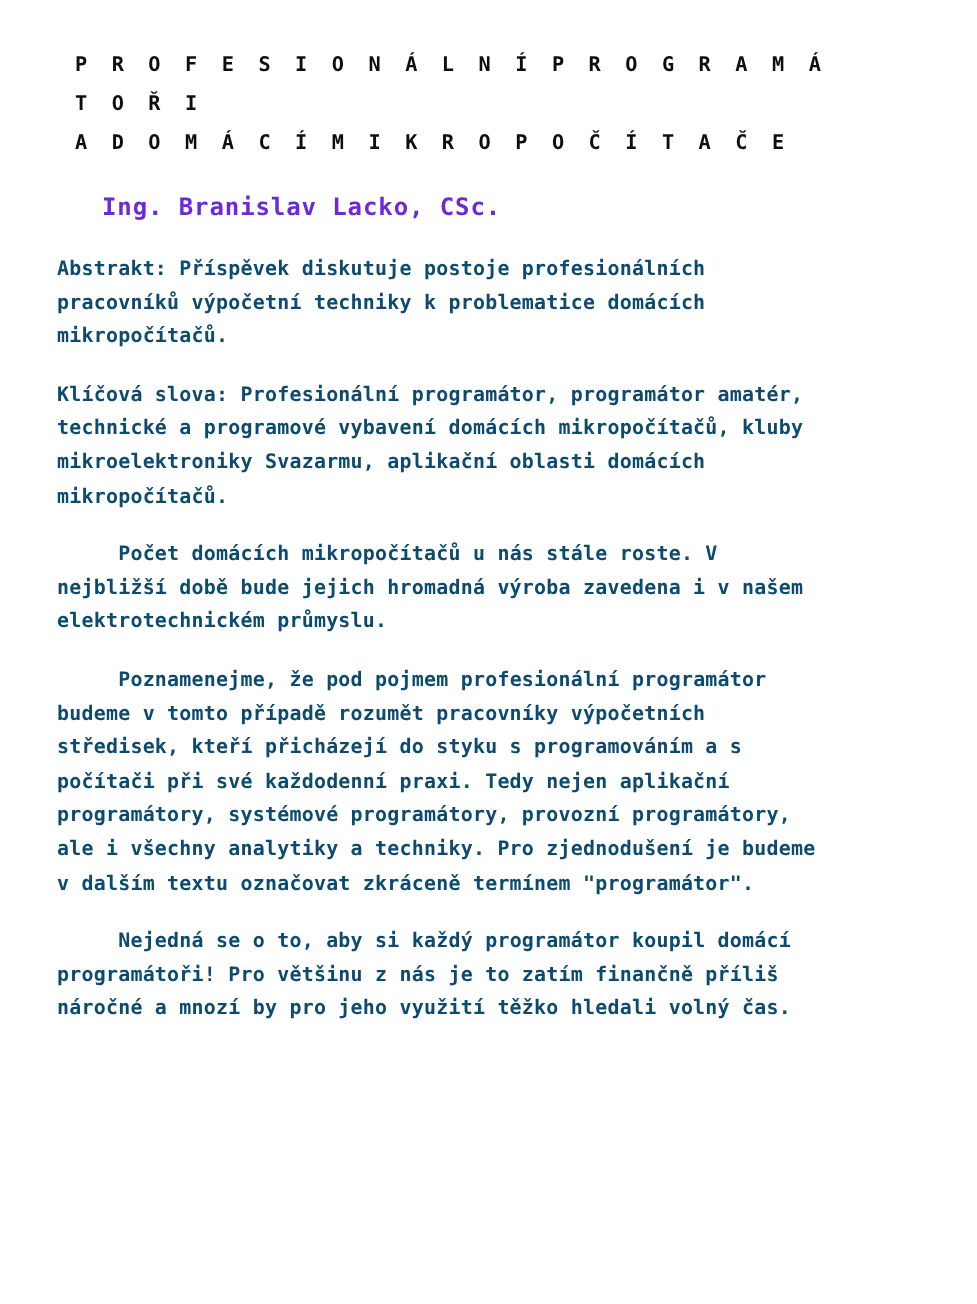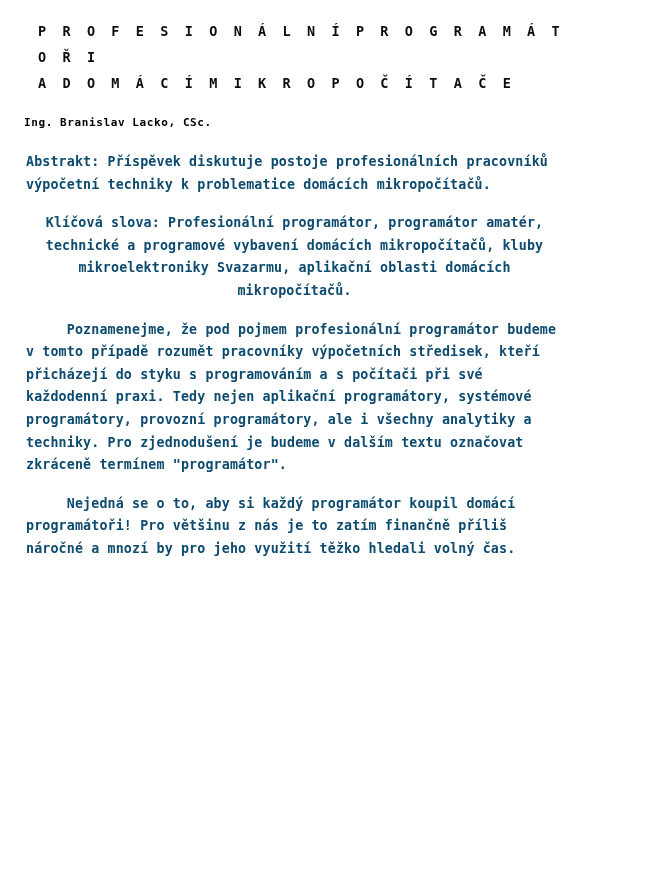--- a/index.html
+++ b/index.html
@@ -13,56 +13,56 @@
     font-family: "DejaVu Sans Mono", "Liberation Mono", monospace;
     color: #111111;
     position: relative;
     overflow: hidden;
   }
   .page {
     position: absolute;
     left: 0; top: 0;
     width: 585px;
     height: 869px;
-    padding: 4px;
+    padding: 16px;
     box-sizing: border-box;
   }
   .title-block {
     margin-top: 14px;
     margin-left: 34px;
     letter-spacing: 4.1px;
     font-size: 13.5px;
     font-weight: bold;
     line-height: 26px;
     color: #0d0d0d;
   }
   .title-line-2 {
     margin-left: 0px;
   }
   .author {
     margin-top: 20px;
-    margin-left: 20px;
-    font-size: 11px;
+    margin-left: 52px;
+    font-size: 16px;
     font-weight: bold;
     letter-spacing: 0.6px;
-    color: #000000;
+    color: #6d28d9;
   }
   .para {
     margin-left: 22px;
     margin-right: 18px;
     font-size: 13.3px;
     font-weight: bold;
     line-height: 22.6px;
     letter-spacing: 0.15px;
     color: #0c4a6e;
     text-align: left;
     white-space: pre-wrap;
   }
   .abstract { margin-top: 22px; }
-  .keywords { margin-top: 16px; text-align: center; }
+  .keywords { margin-top: 16px; }
   .body-para { margin-top: 16px; }
   
   .para, .author, .title-block {
     text-rendering: optimizeLegibility;
   }
 </style>
 </head>
 <body>
 
 <div class="page">
@@ -71,16 +71,17 @@
     <div>P R O F E S I O N Á L N Í   P R O G R A M Á T O Ř I</div>
     <div class="title-line-2">A   D O M Á C Í   M I K R O P O Č Í T A Č E</div>
   </div>
 
   <div class="author">Ing. Branislav Lacko, CSc.</div>
 
   <div class="para abstract">Abstrakt: Příspěvek diskutuje postoje profesionálních pracovníků výpočetní techniky k problematice domácích mikropočítačů.</div>
 
   <div class="para keywords">Klíčová slova: Profesionální programátor, programátor amatér, technické a programové vybavení domácích mikropočítačů, kluby mikroelektroniky Svazarmu, aplikační oblasti domácích mikropočítačů.</div>
 
+  <div class="para body-para">     Počet domácích mikropočítačů u nás stále roste. V nejbližší době bude jejich hromadná výroba zavedena i v našem elektrotechnickém průmyslu.</div>
   <div class="para body-para">     Poznamenejme, že pod pojmem profesionální programátor budeme v tomto případě rozumět pracovníky výpočetních středisek, kteří přicházejí do styku s programováním a s počítači při své každodenní praxi. Tedy nejen aplikační programátory, systémové programátory, provozní programátory, ale i všechny analytiky a techniky. Pro zjednodušení je budeme v dalším textu označovat zkráceně termínem "programátor".</div>
   <div class="para body-para">     Nejedná se o to, aby si každý programátor koupil domácí programátoři! Pro většinu z nás je to zatím finančně příliš náročné a mnozí by pro jeho využití těžko hledali volný čas.</div>
 
 </div>
 
 </body></html>

